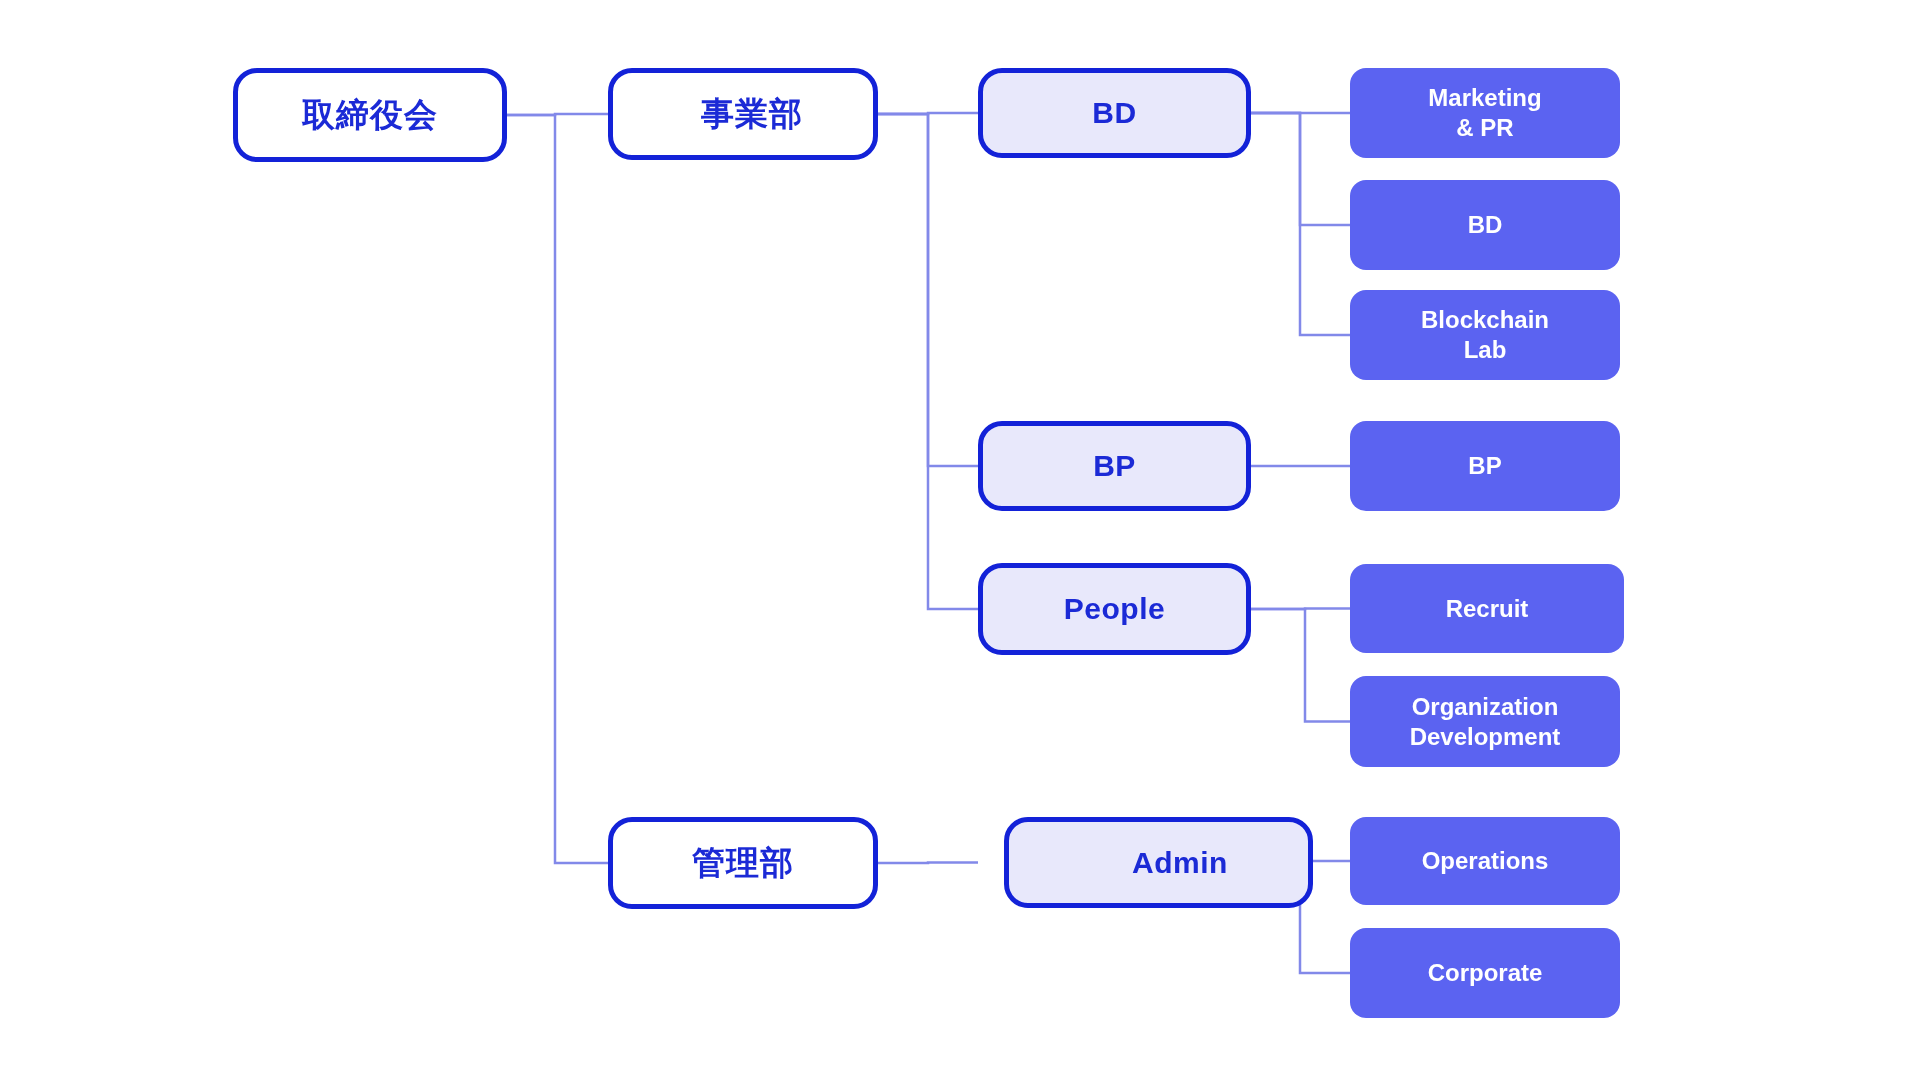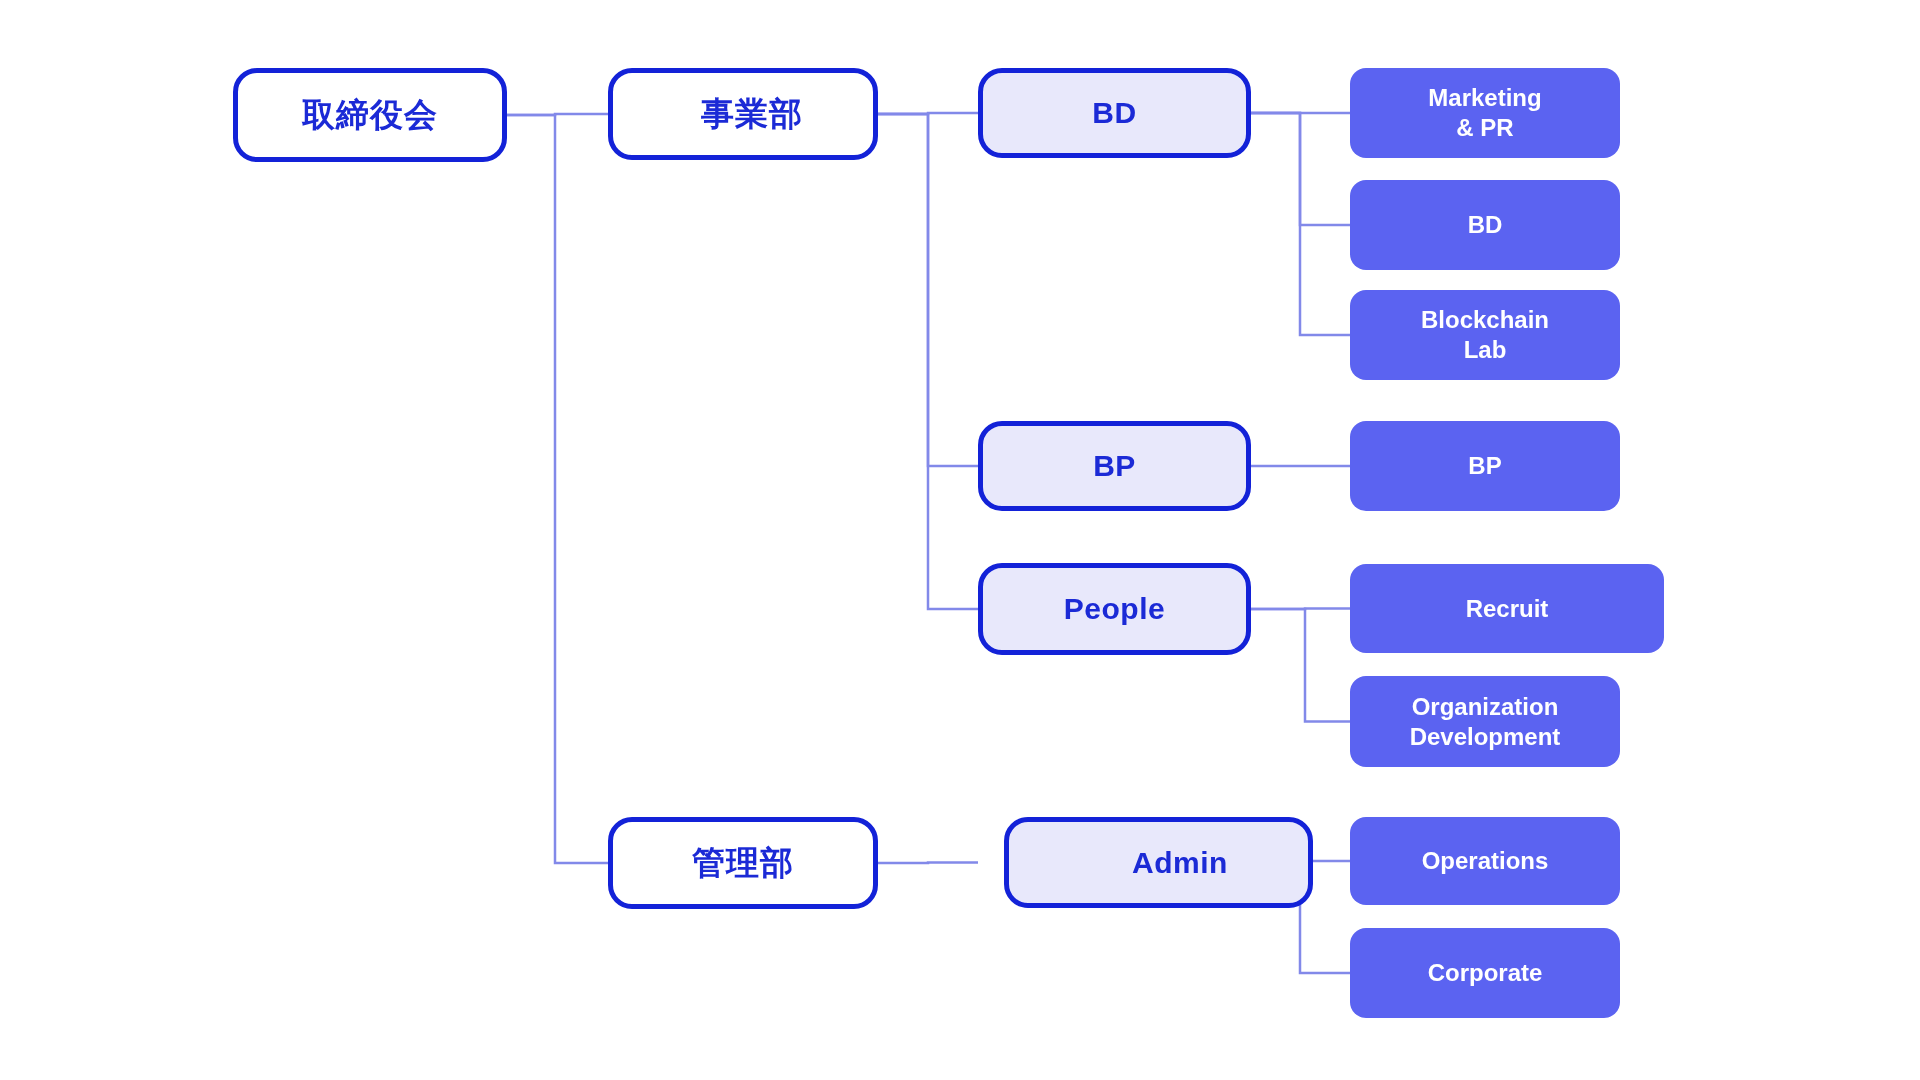--- a/index.html
+++ b/index.html
@@ -64,21 +64,21 @@
   .pos-business    { left: 608px;  top: 68px;  width: 270px; height: 92px; padding-left: 18px; }
   .pos-management  { left: 608px;  top: 817px; width: 270px; height: 92px; }
   .pos-bd          { left: 978px;  top: 68px;  width: 273px; height: 90px; }
   .pos-bp          { left: 978px;  top: 421px; width: 273px; height: 90px; }
   .pos-people      { left: 978px;  top: 563px; width: 273px; height: 92px; }
   .pos-admin       { left: 1004px;  top: 817px; width: 309px; height: 91px; padding-left: 43px; }
   .pos-mktpr       { left: 1350px; top: 68px;  width: 270px; height: 90px; }
   .pos-bd2         { left: 1350px; top: 180px; width: 270px; height: 90px; }
   .pos-blockchain  { left: 1350px; top: 290px; width: 270px; height: 90px; }
   .pos-bp2         { left: 1350px; top: 421px; width: 270px; height: 90px; }
-  .pos-recruit     { left: 1350px; top: 564px; width: 314px; height: 89px; }
+  .pos-recruit     { left: 1350px; top: 564px; width: 274px; height: 89px; }
   .pos-orgdev      { left: 1350px; top: 676px; width: 270px; height: 91px; }
   .pos-operations  { left: 1350px; top: 817px; width: 270px; height: 88px; text-align: center; }
   .pos-corporate   { left: 1350px; top: 928px; width: 270px; height: 90px; }
 </style>
 </head>
 <body>
 
 <div id="canvas">
   <svg id="edges-svg" viewBox="0 0 1920 1080" xmlns="http://www.w3.org/2000/svg">
       <polyline points="507,115 555,115 555,114 608,114" fill="none" stroke="#8289e9" stroke-width="2.5"></polyline>

